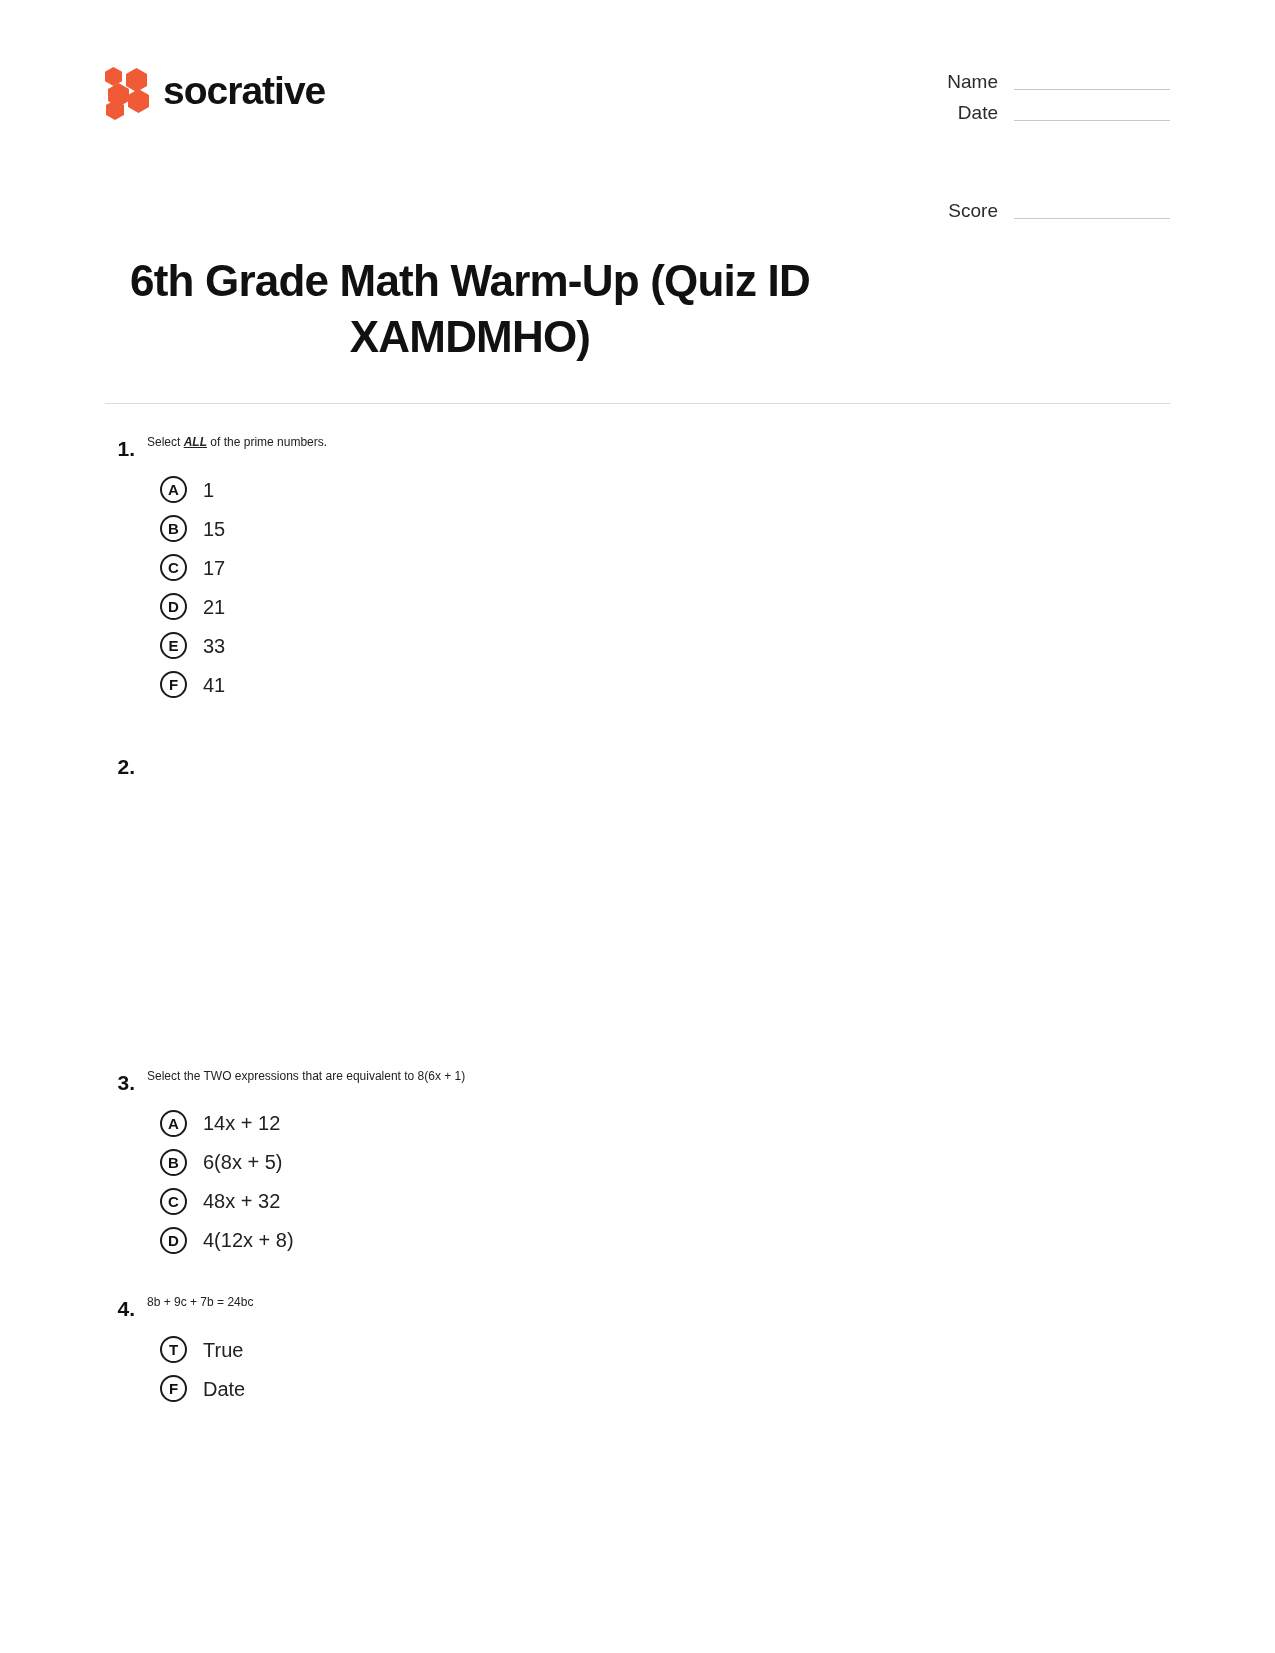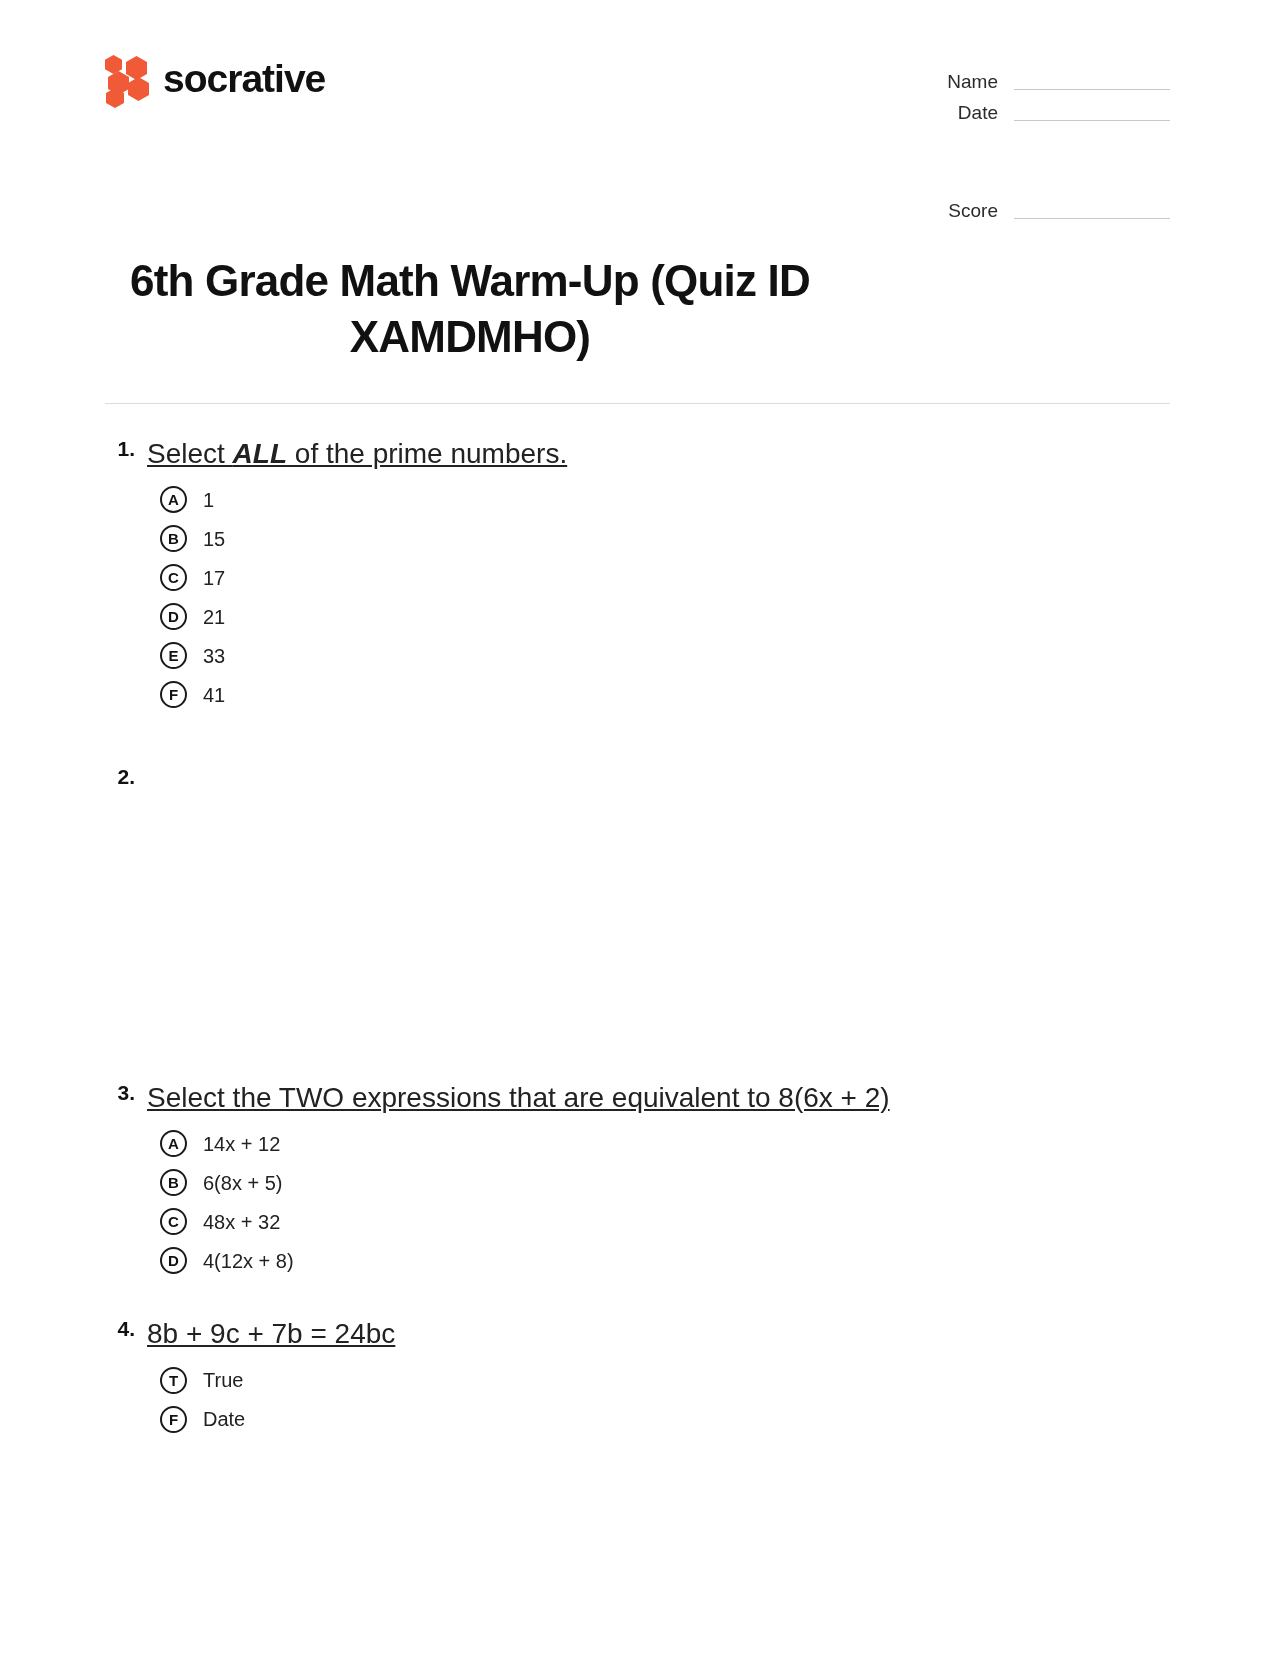--- a/index.html
+++ b/index.html
@@ -30,20 +30,21 @@
     padding: 55px 105px 0 105px;
     display: flex;
     justify-content: space-between;
     align-items: flex-start;
   }
 
   .brand {
     display: flex;
     align-items: center;
     gap: 14px;
+    margin-top: 12px;
   }
   .brand-mark {
     width: 44px;
     height: 46px;
     position: relative;
     flex: 0 0 auto;
   }
   .hex {
     position: absolute;
     width: 21px;
@@ -128,25 +129,24 @@
     width: 42px;
     flex: 0 0 42px;
     text-align: right;
     font-size: 21px;
     font-weight: 700;
     color: #111111;
     line-height: 1.45;
     padding-right: 12px;
   }
   .q-text {
-    font-size: 28px;
+    font-size: 12px;
     line-height: 1.45;
     color: #222222;
     max-width: 875px;
-    text-decoration: underline;
   }
   .q-text u b, .q-text .emph {
     font-weight: 700;
     font-style: italic;
     text-decoration: underline;
   }
 
   .options {
     margin-top: 12px;
   }
@@ -264,21 +264,21 @@
     <div class="question">
       <div class="q-head">
         <div class="q-num">2.</div>
       </div>
       <div class="spacer-answer"></div>
     </div>
 
     <div class="question">
       <div class="q-head">
         <div class="q-num">3.</div>
-        <div class="q-text">Select the TWO expressions that are equivalent to 8(6x + 2)</div>
+        <div class="q-text">Select the TWO expressions that are equivalent to 8(6x + 1)</div>
       </div>
       <div class="options">
         <div class="option">
           <div class="opt-bubble">A</div>
           <div class="opt-text">14x + 12</div>
         </div>
         <div class="option">
           <div class="opt-bubble">B</div>
           <div class="opt-text">6(8x + 5)</div>
         </div>

